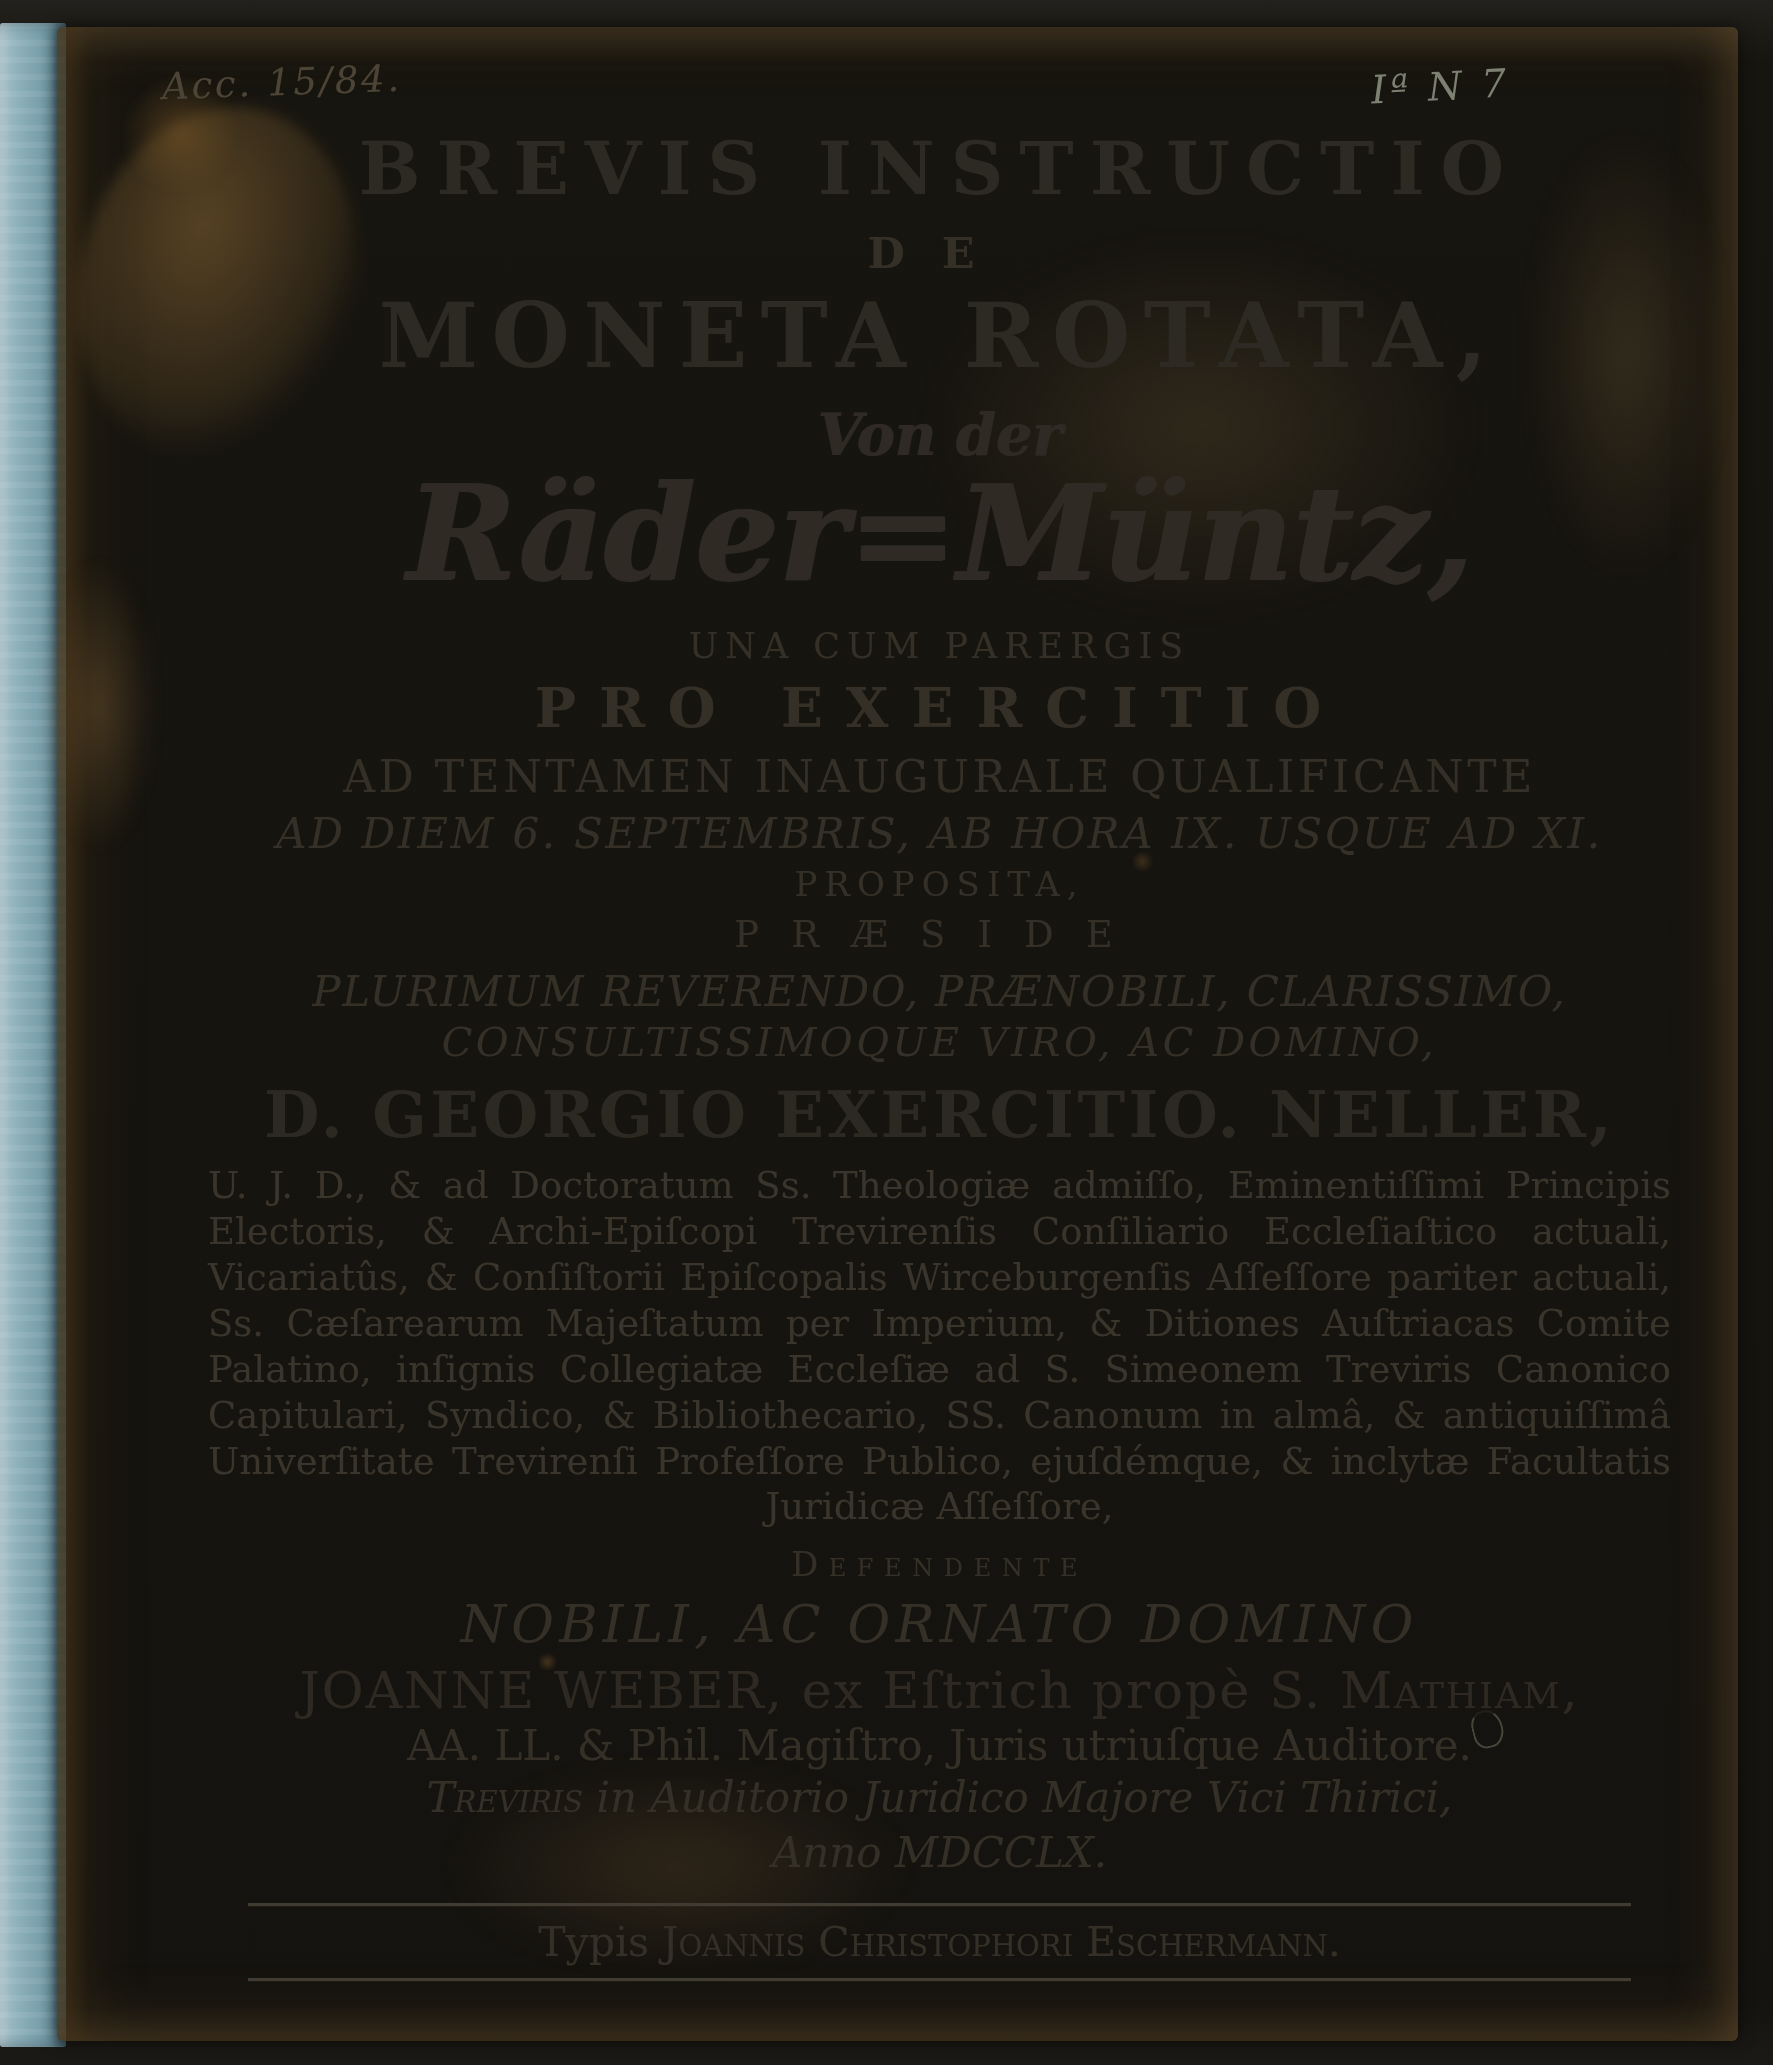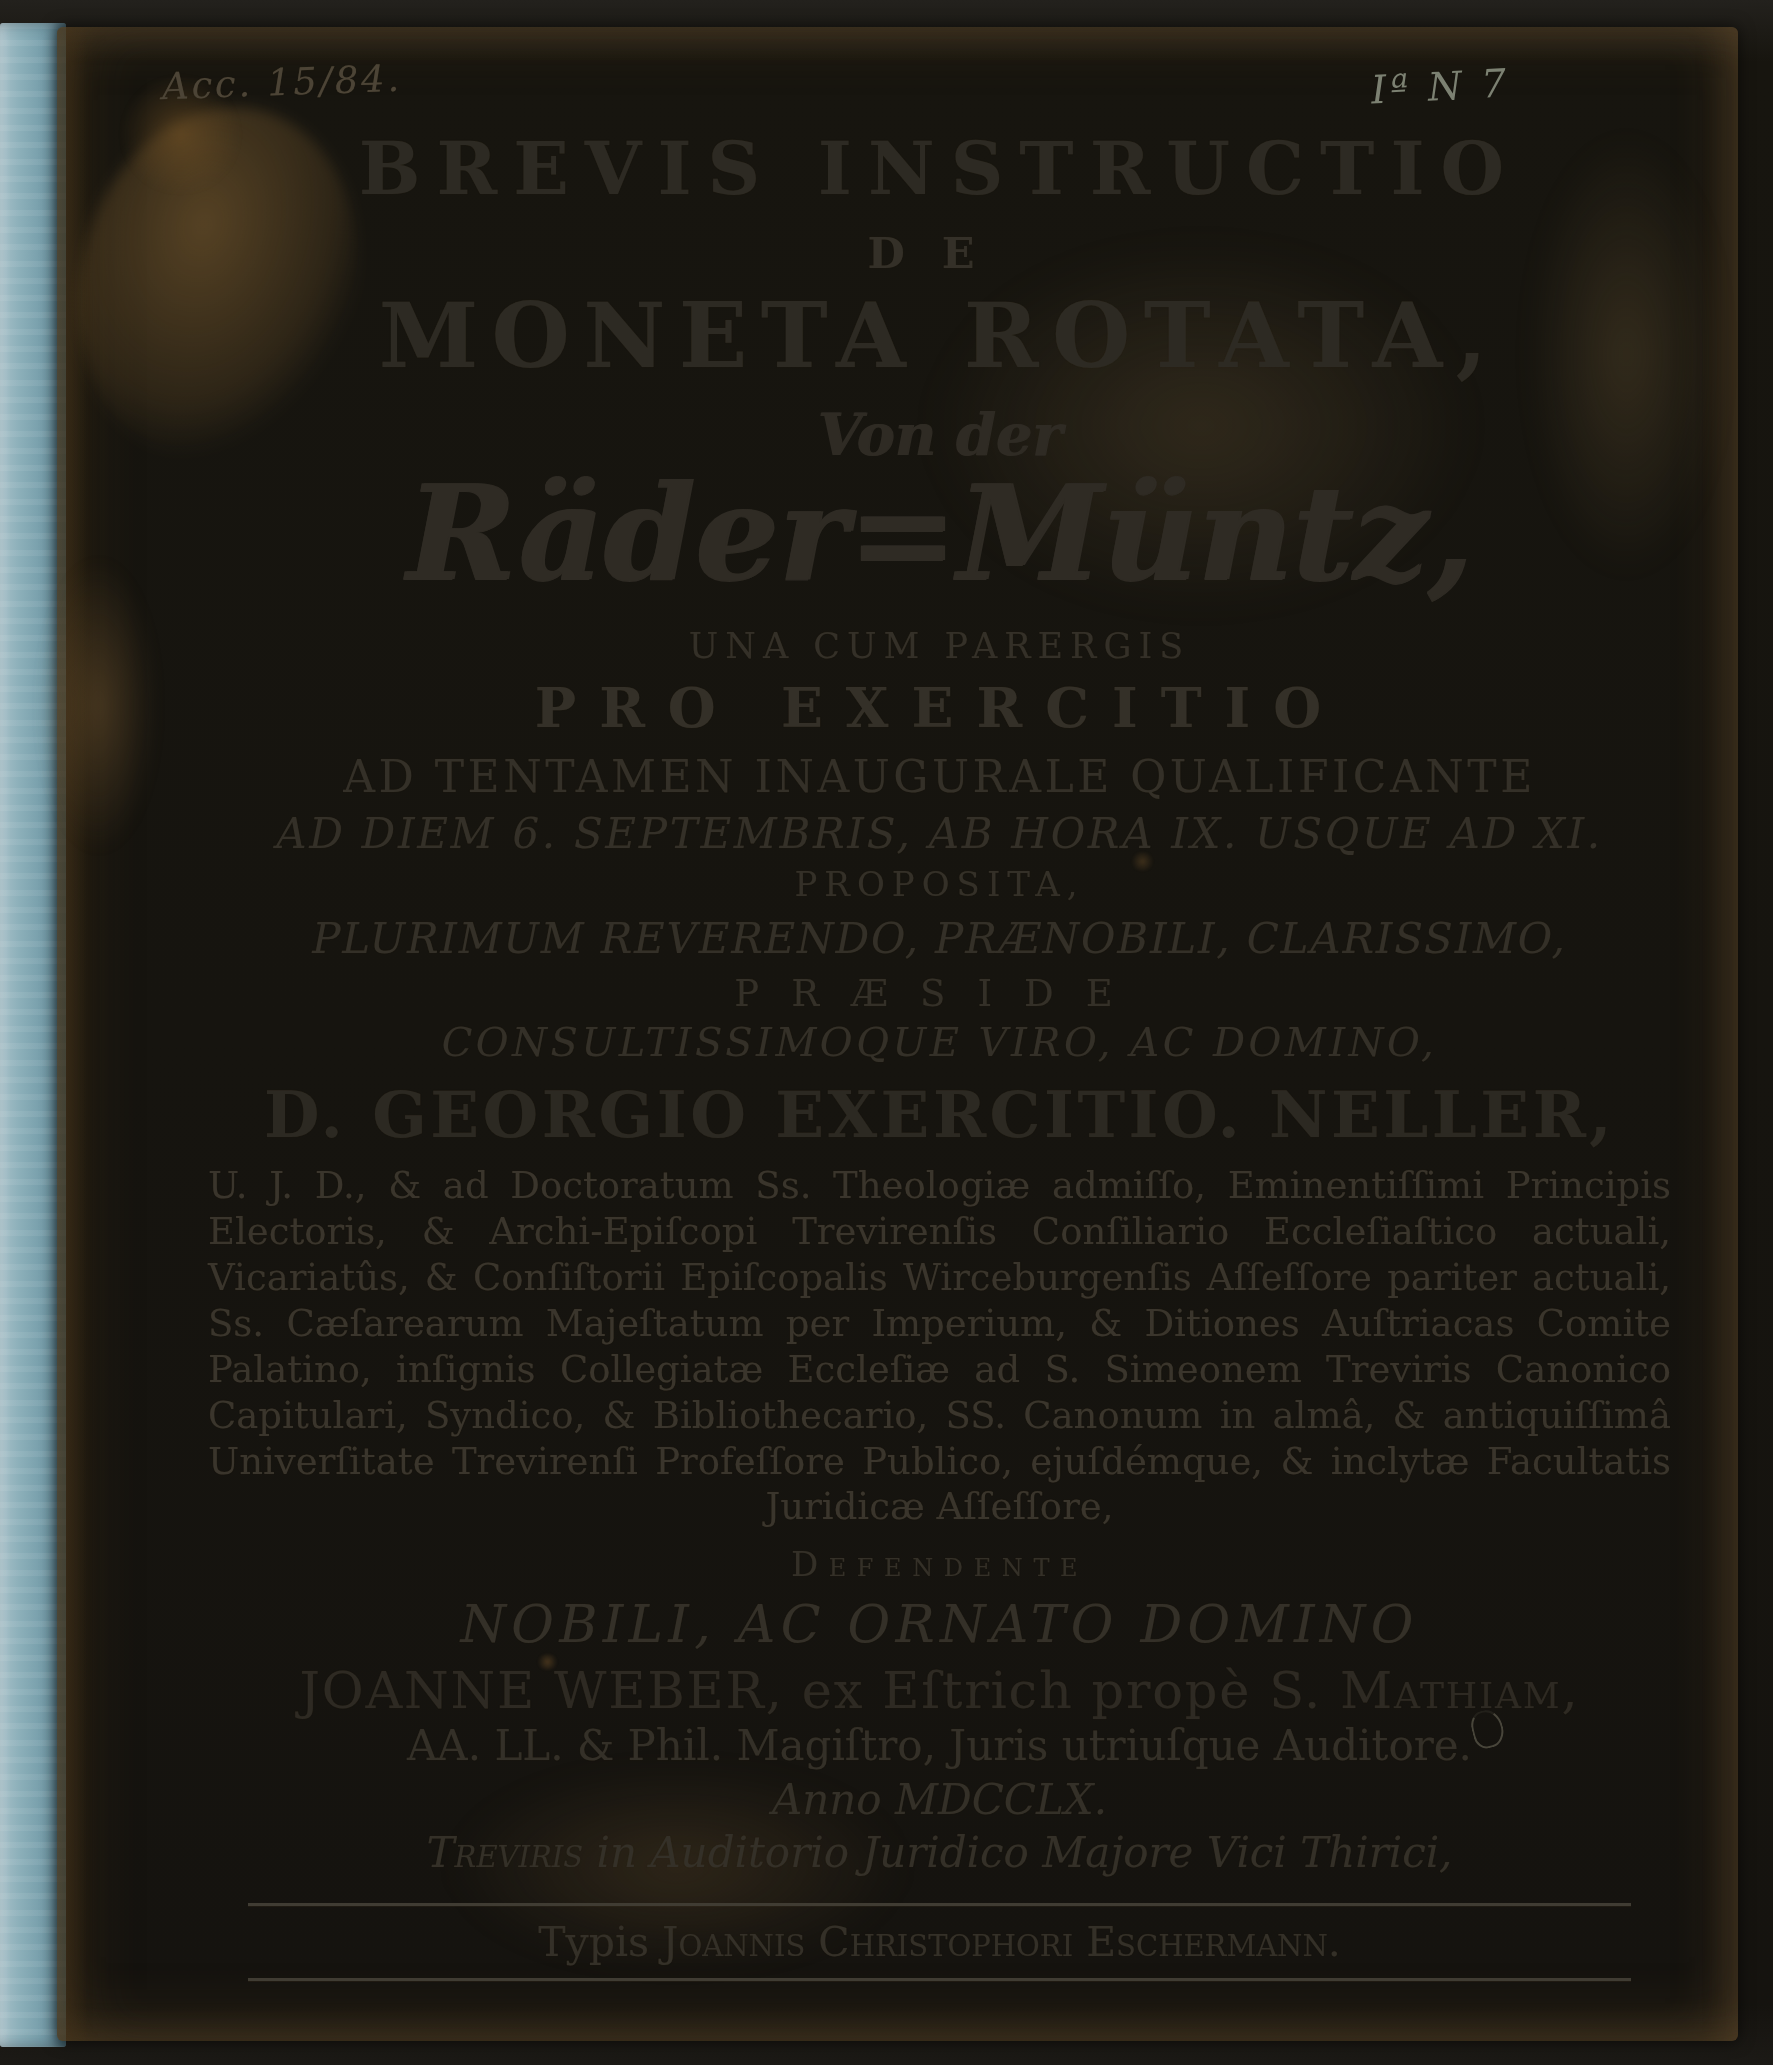--- a/index.html
+++ b/index.html
@@ -125,33 +125,33 @@
       <div class="line l-moneta">MONETA ROTATA,</div>
 
       <div class="line frak l-vonder">Von der</div>
       <div class="line frak l-raeder">Räder=Müntz,</div>
 
       <div class="line l-unacum">UNA CUM PARERGIS</div>
       <div class="line l-proex">PRO EXERCITIO</div>
       <div class="line l-tentamen">AD TENTAMEN INAUGURALE QUALIFICANTE</div>
       <div class="line l-addiem">AD DIEM 6. SEPTEMBRIS, AB HORA IX. USQUE AD XI.</div>
       <div class="line l-proposita">PROPOSITA,</div>
+      <div class="line l-praeside">PRÆSIDE</div>
+
       <div class="line l-honor1">PLURIMUM REVERENDO, PRÆNOBILI, CLARISSIMO,</div>
-
-      <div class="line l-praeside">PRÆSIDE</div>
       <div class="line l-honor2">CONSULTISSIMOQUE VIRO, AC DOMINO,</div>
       <div class="line l-neller">D. GEORGIO EXERCITIO. NELLER,</div>
       <div class="line l-titles">U. J. D., &amp; ad Doctoratum Ss. Theologiæ admiſſo, Eminentiſſimi Principis Electoris, &amp; Archi-Epiſcopi Trevirenſis Conſiliario Eccleſiaſtico actuali, Vicariatûs, &amp; Conſiſtorii Epiſcopalis Wirceburgenſis Aſſeſſore pariter actuali, Ss. Cæſarearum Majeſtatum per Imperium, &amp; Ditiones Auſtriacas Comite Palatino, inſignis Collegiatæ Eccleſiæ ad S. Simeonem Treviris Canonico Capitulari, Syndico, &amp; Bibliothecario, SS. Canonum in almâ, &amp; antiquiſſimâ Univerſitate Trevirenſi Profeſſore Publico, ejuſdémque, &amp; inclytæ Facultatis Juridicæ Aſſeſſore,</div>
 
       <div class="line l-defendente">Defendente</div>
       <div class="line l-nobili">NOBILI, AC ORNATO DOMINO</div>
       <div class="line l-weber"><span>JOANNE WEBER, ex Eſtrich propè S. </span><span class="sc">Mathiam,</span></div>
       <div class="line l-degrees">AA. LL. &amp; Phil. Magiſtro, Juris utriuſque Auditore.</div>
+      <div class="line l-venue"><span class="sc">Treviris</span><span> in Auditorio Juridico Majore Vici Thirici,</span></div>
       <div class="line l-year">Anno MDCCLX.</div>
-      <div class="line l-venue"><span class="sc">Treviris</span><span> in Auditorio Juridico Majore Vici Thirici,</span></div>
 
       <div class="imprint-block">
         <div class="rule"></div>
         <div class="line l-imprint"><span>Typis </span><span class="sc">Joannis Christophori Eschermann.</span></div>
         <div class="rule"></div>
       </div>
 
     </div>
   </div>
 </div>

